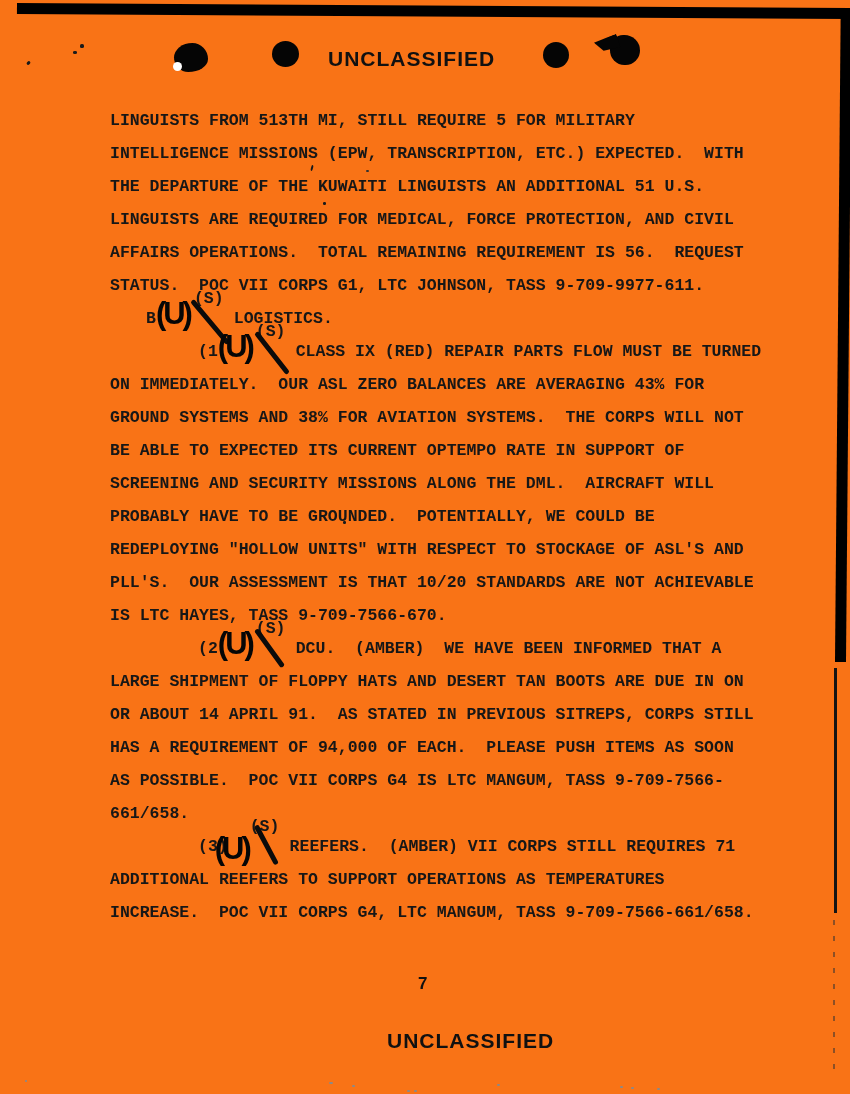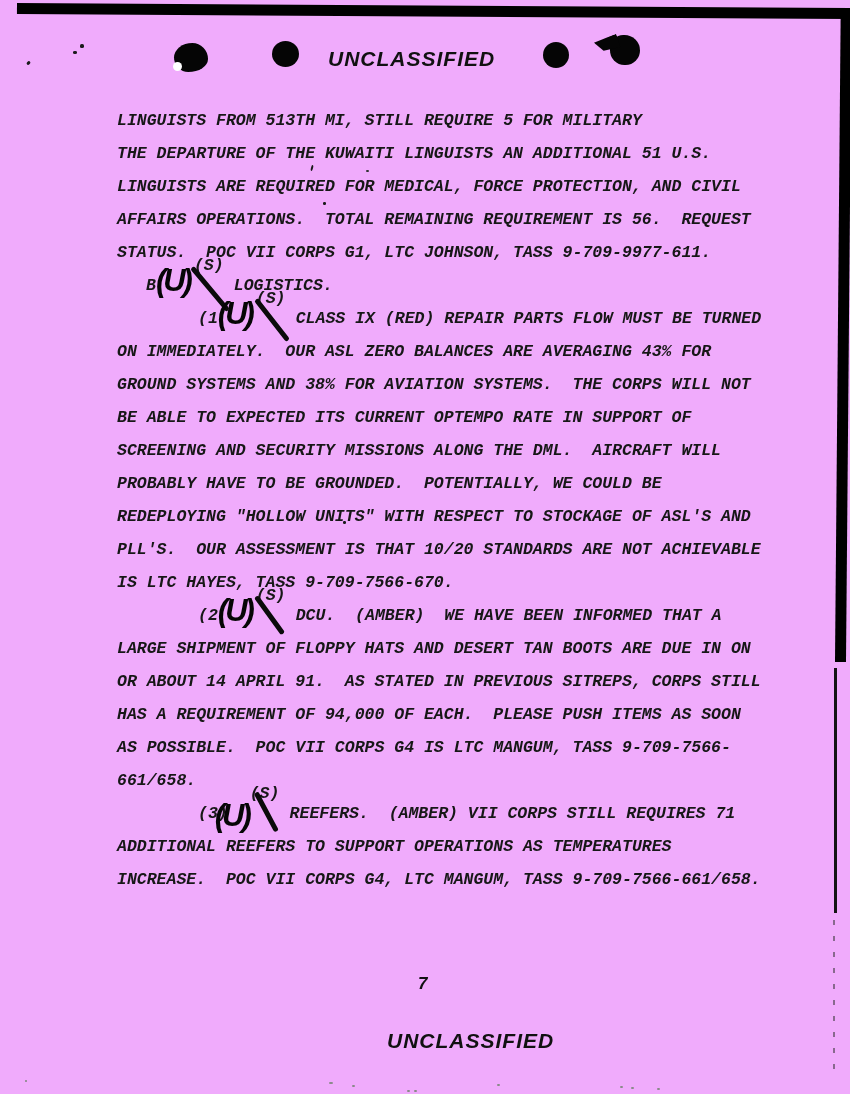--- a/index.html
+++ b/index.html
@@ -1,18 +1,18 @@
 <!DOCTYPE html>
 <html><head>
 <meta charset="utf-8">
 <style>
   html,body{margin:0;padding:0;background:#e8e8e8;}
   .page{
-    position:relative;width:850px;height:1094px;background:#f0abfc;
-    overflow:hidden;font-family:"Liberation Mono",monospace;color:#171717;font-style:italic;
+    position:relative;width:850px;height:1094px;background:#f97316;
+    overflow:hidden;font-family:"Liberation Mono",monospace;color:#171717;
   }
   
   .topbar{position:absolute;left:17px;top:3px;width:834px;height:11px;background:#000;
     transform:rotate(0.35deg);transform-origin:0 0;}
   .rightbar-thick{position:absolute;left:835px;top:12px;width:11px;height:650px;background:#000;
     transform:rotate(0.5deg);transform-origin:bottom left;}
   .rightbar-thin{position:absolute;left:834px;top:668px;width:3px;height:245px;background:#141414;}
   .rightbar-dots{position:absolute;left:833px;top:920px;width:2px;height:160px;opacity:.55;
     background:repeating-linear-gradient(#333 0 5px,transparent 5px 16px);}
   
@@ -23,21 +23,21 @@
   .blot3{left:543px;top:42px;width:26px;height:26px;border-radius:50%;}
   .blot4{left:610px;top:35px;width:30px;height:30px;border-radius:46% 54% 50% 50%;}
   .blot4-tail{position:absolute;left:595px;top:37px;width:24px;height:14px;background:#050505;
     transform:rotate(-18deg);clip-path:polygon(0 12%,100% 0,100% 100%,28% 88%);}
   .hdr-label{position:absolute;left:328px;top:47px;width:200px;
     font-family:"Liberation Sans",sans-serif;font-weight:700;font-size:21px;letter-spacing:1px;color:#111;}
   
   .textblock{position:absolute;left:0;top:104px;width:850px;}
   .line{position:relative;height:33px;line-height:33px;font-size:16.5px;font-weight:700;
     white-space:pre;letter-spacing:0;}
-  .ind-0{padding-left:110px;margin-left:7px;}
+  .ind-0{padding-left:110px;}
   .ind-b{padding-left:146px;}
   .ind-i{padding-left:198px;}
   
   .mark{position:relative;display:inline-block;width:68px;height:16px;vertical-align:baseline;overflow:visible;}
   .g-stamp{position:absolute;left:0;top:-9px;font-family:"Liberation Sans",sans-serif;
     font-weight:700;font-size:31px;line-height:1;letter-spacing:-3px;color:#060606;}
   .g-struck{position:absolute;left:38px;top:-25px;line-height:33px;font-size:16.5px;font-weight:700;}
   .g-slash{position:absolute;width:56px;height:5px;background:#0b0b0b;border-radius:3px;
     transform-origin:0 50%;}
   .mark-b .g-slash{left:36px;top:-9px;transform:rotate(50deg);}
@@ -69,20 +69,21 @@
   <div class="blot blot1"></div>
   <div class="blot1-notch"></div>
   <div class="blot blot2"></div>
   <div class="hdr-label">UNCLASSIFIED</div>
   <div class="blot blot3"></div>
   <div class="blot blot4"></div>
   <div class="blot4-tail"></div>
 
   <div class="textblock">
     <div class="line ind-0">LINGUISTS FROM 513TH MI, STILL REQUIRE 5 FOR MILITARY</div>
+    <div class="line ind-0">INTELLIGENCE MISSIONS (EPW, TRANSCRIPTION, ETC.) EXPECTED.  WITH</div>
     <div class="line ind-0">THE DEPARTURE OF THE KUWAITI LINGUISTS AN ADDITIONAL 51 U.S.</div>
     <div class="line ind-0">LINGUISTS ARE REQUIRED FOR MEDICAL, FORCE PROTECTION, AND CIVIL</div>
     <div class="line ind-0">AFFAIRS OPERATIONS.  TOTAL REMAINING REQUIREMENT IS 56.  REQUEST</div>
     <div class="line ind-0">STATUS.  POC VII CORPS G1, LTC JOHNSON, TASS 9-709-9977-611.</div>
 
     <div class="line ind-b"><span>B</span><span class="mark mark-b"><span class="g-stamp">(U)</span><span class="g-struck">(S)</span><span class="g-slash"></span></span><span> LOGISTICS.</span></div>
 
     <div class="line ind-i"><span>(1</span><span class="mark mark-1"><span class="g-stamp">(U)</span><span class="g-struck">(S)</span><span class="g-slash"></span></span><span> CLASS IX (RED) REPAIR PARTS FLOW MUST BE TURNED</span></div>
     <div class="line ind-0">ON IMMEDIATELY.  OUR ASL ZERO BALANCES ARE AVERAGING 43% FOR</div>
     <div class="line ind-0">GROUND SYSTEMS AND 38% FOR AVIATION SYSTEMS.  THE CORPS WILL NOT</div>

